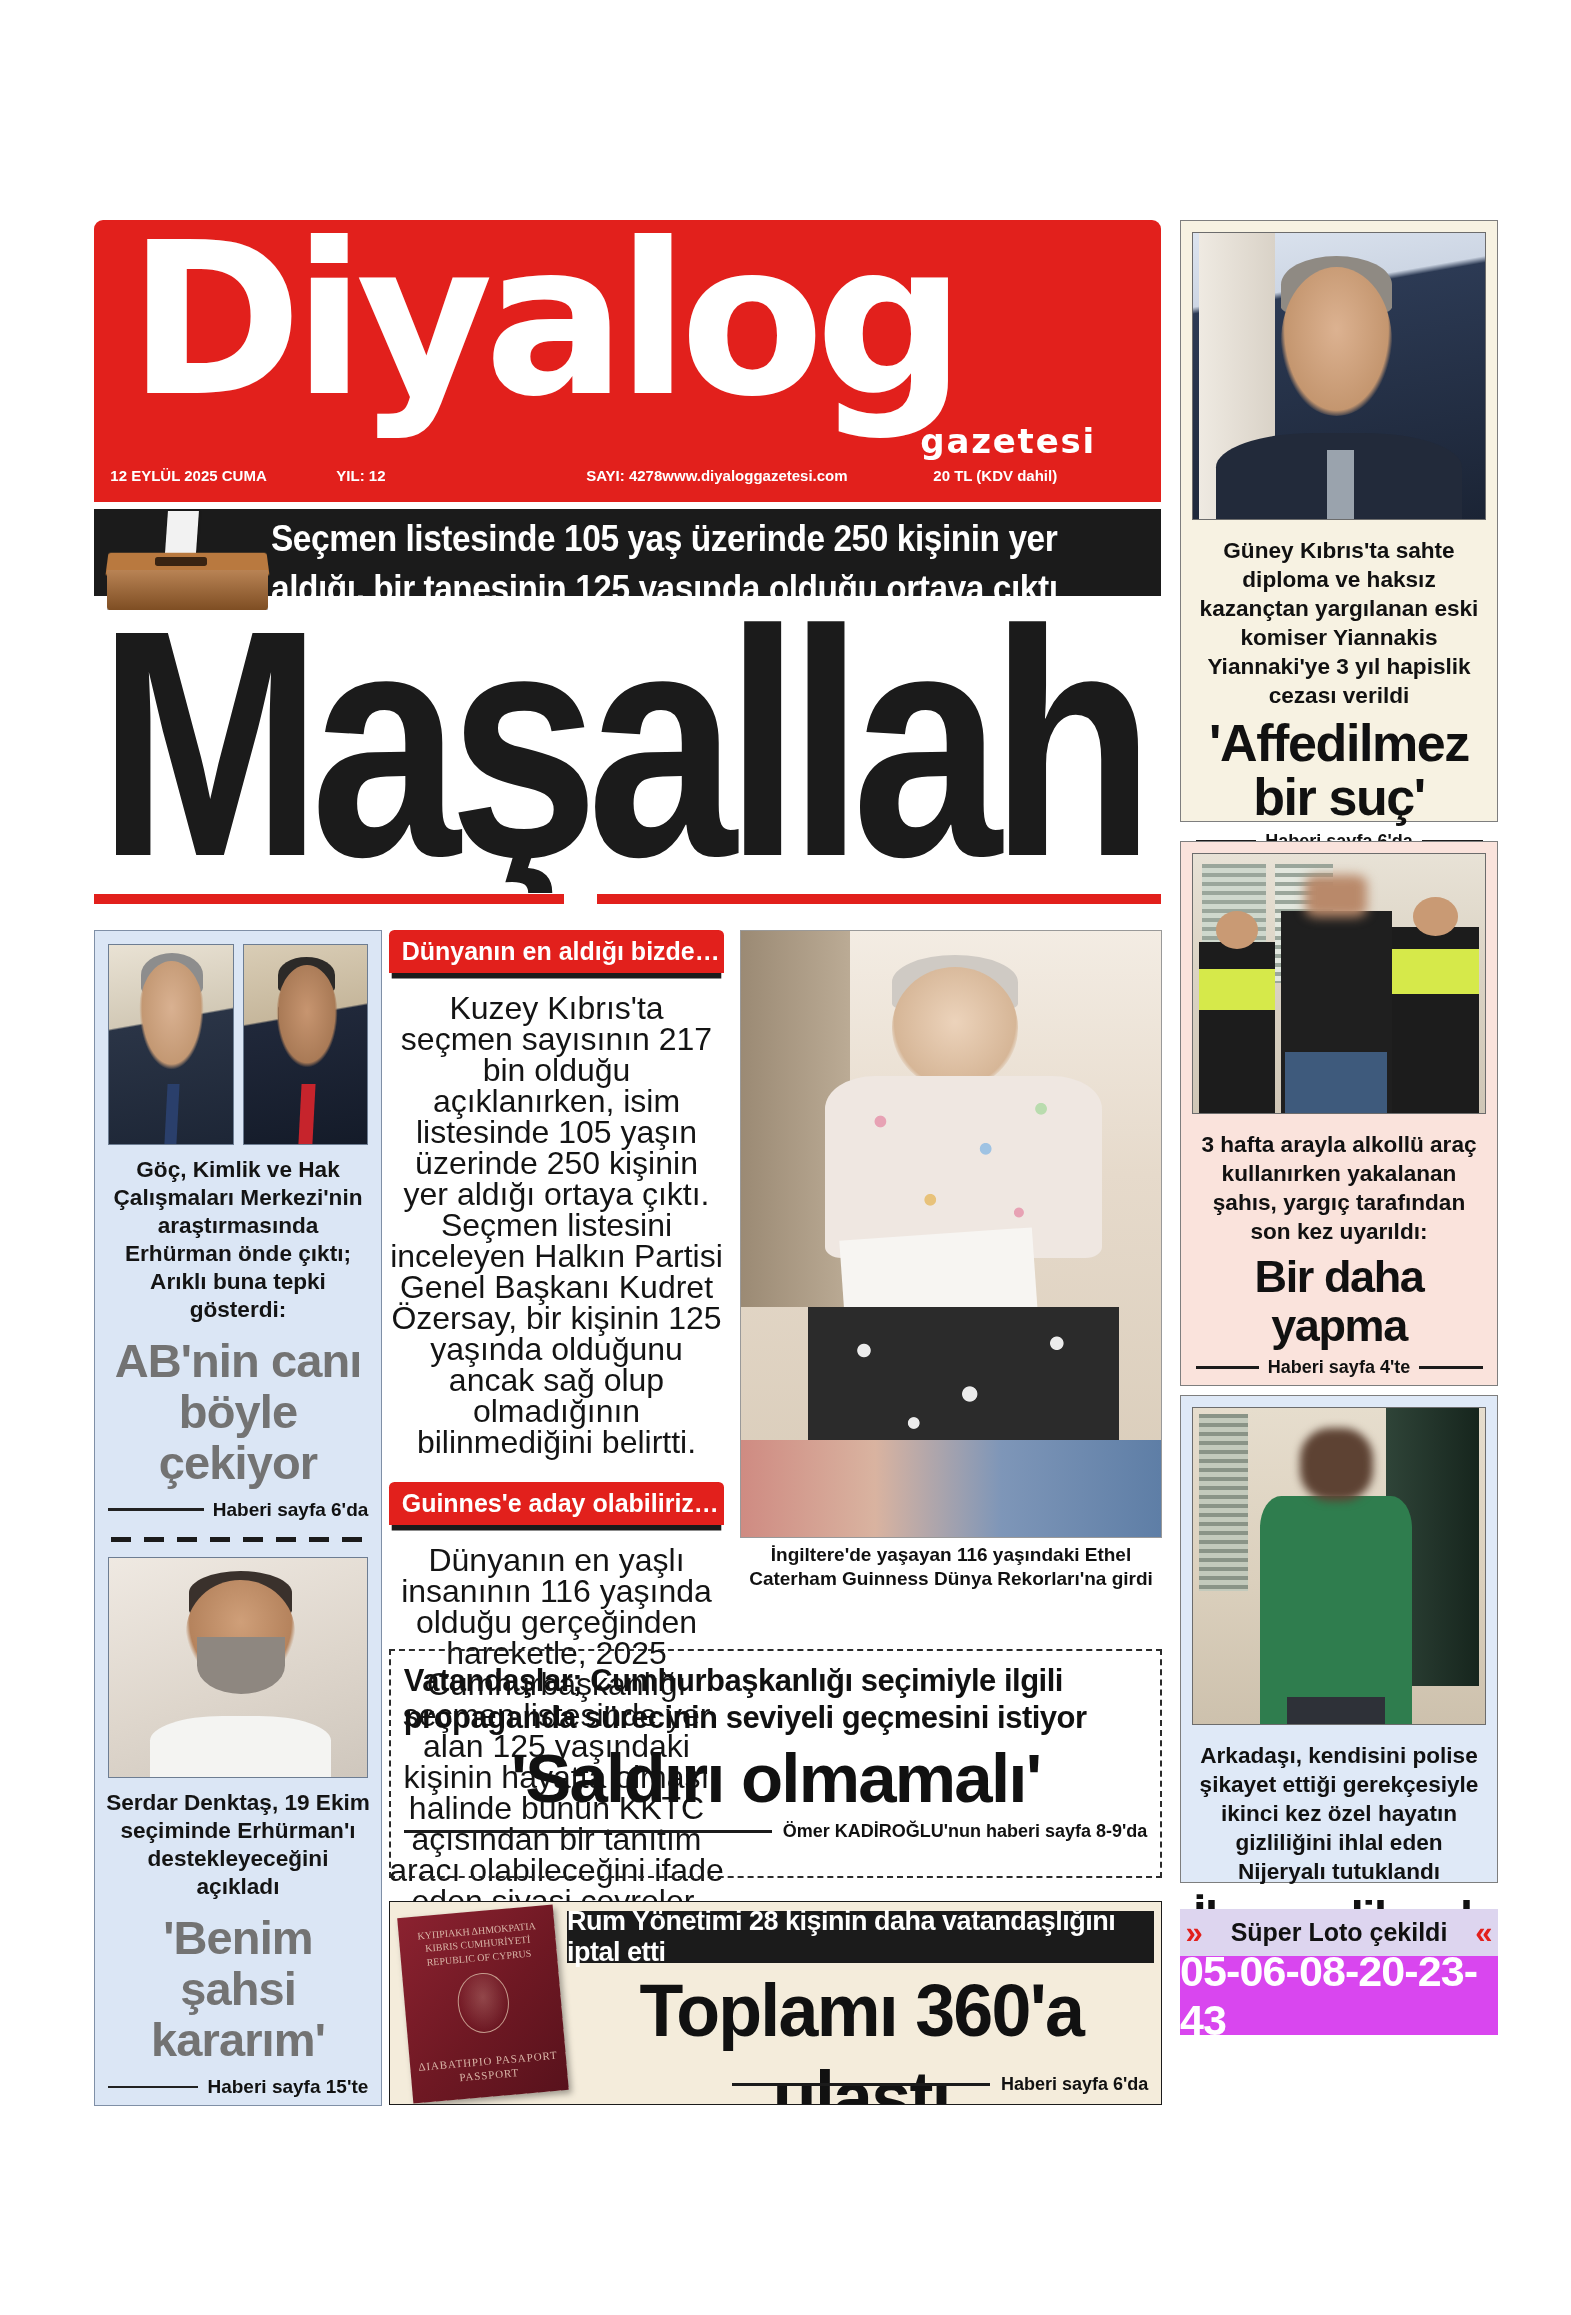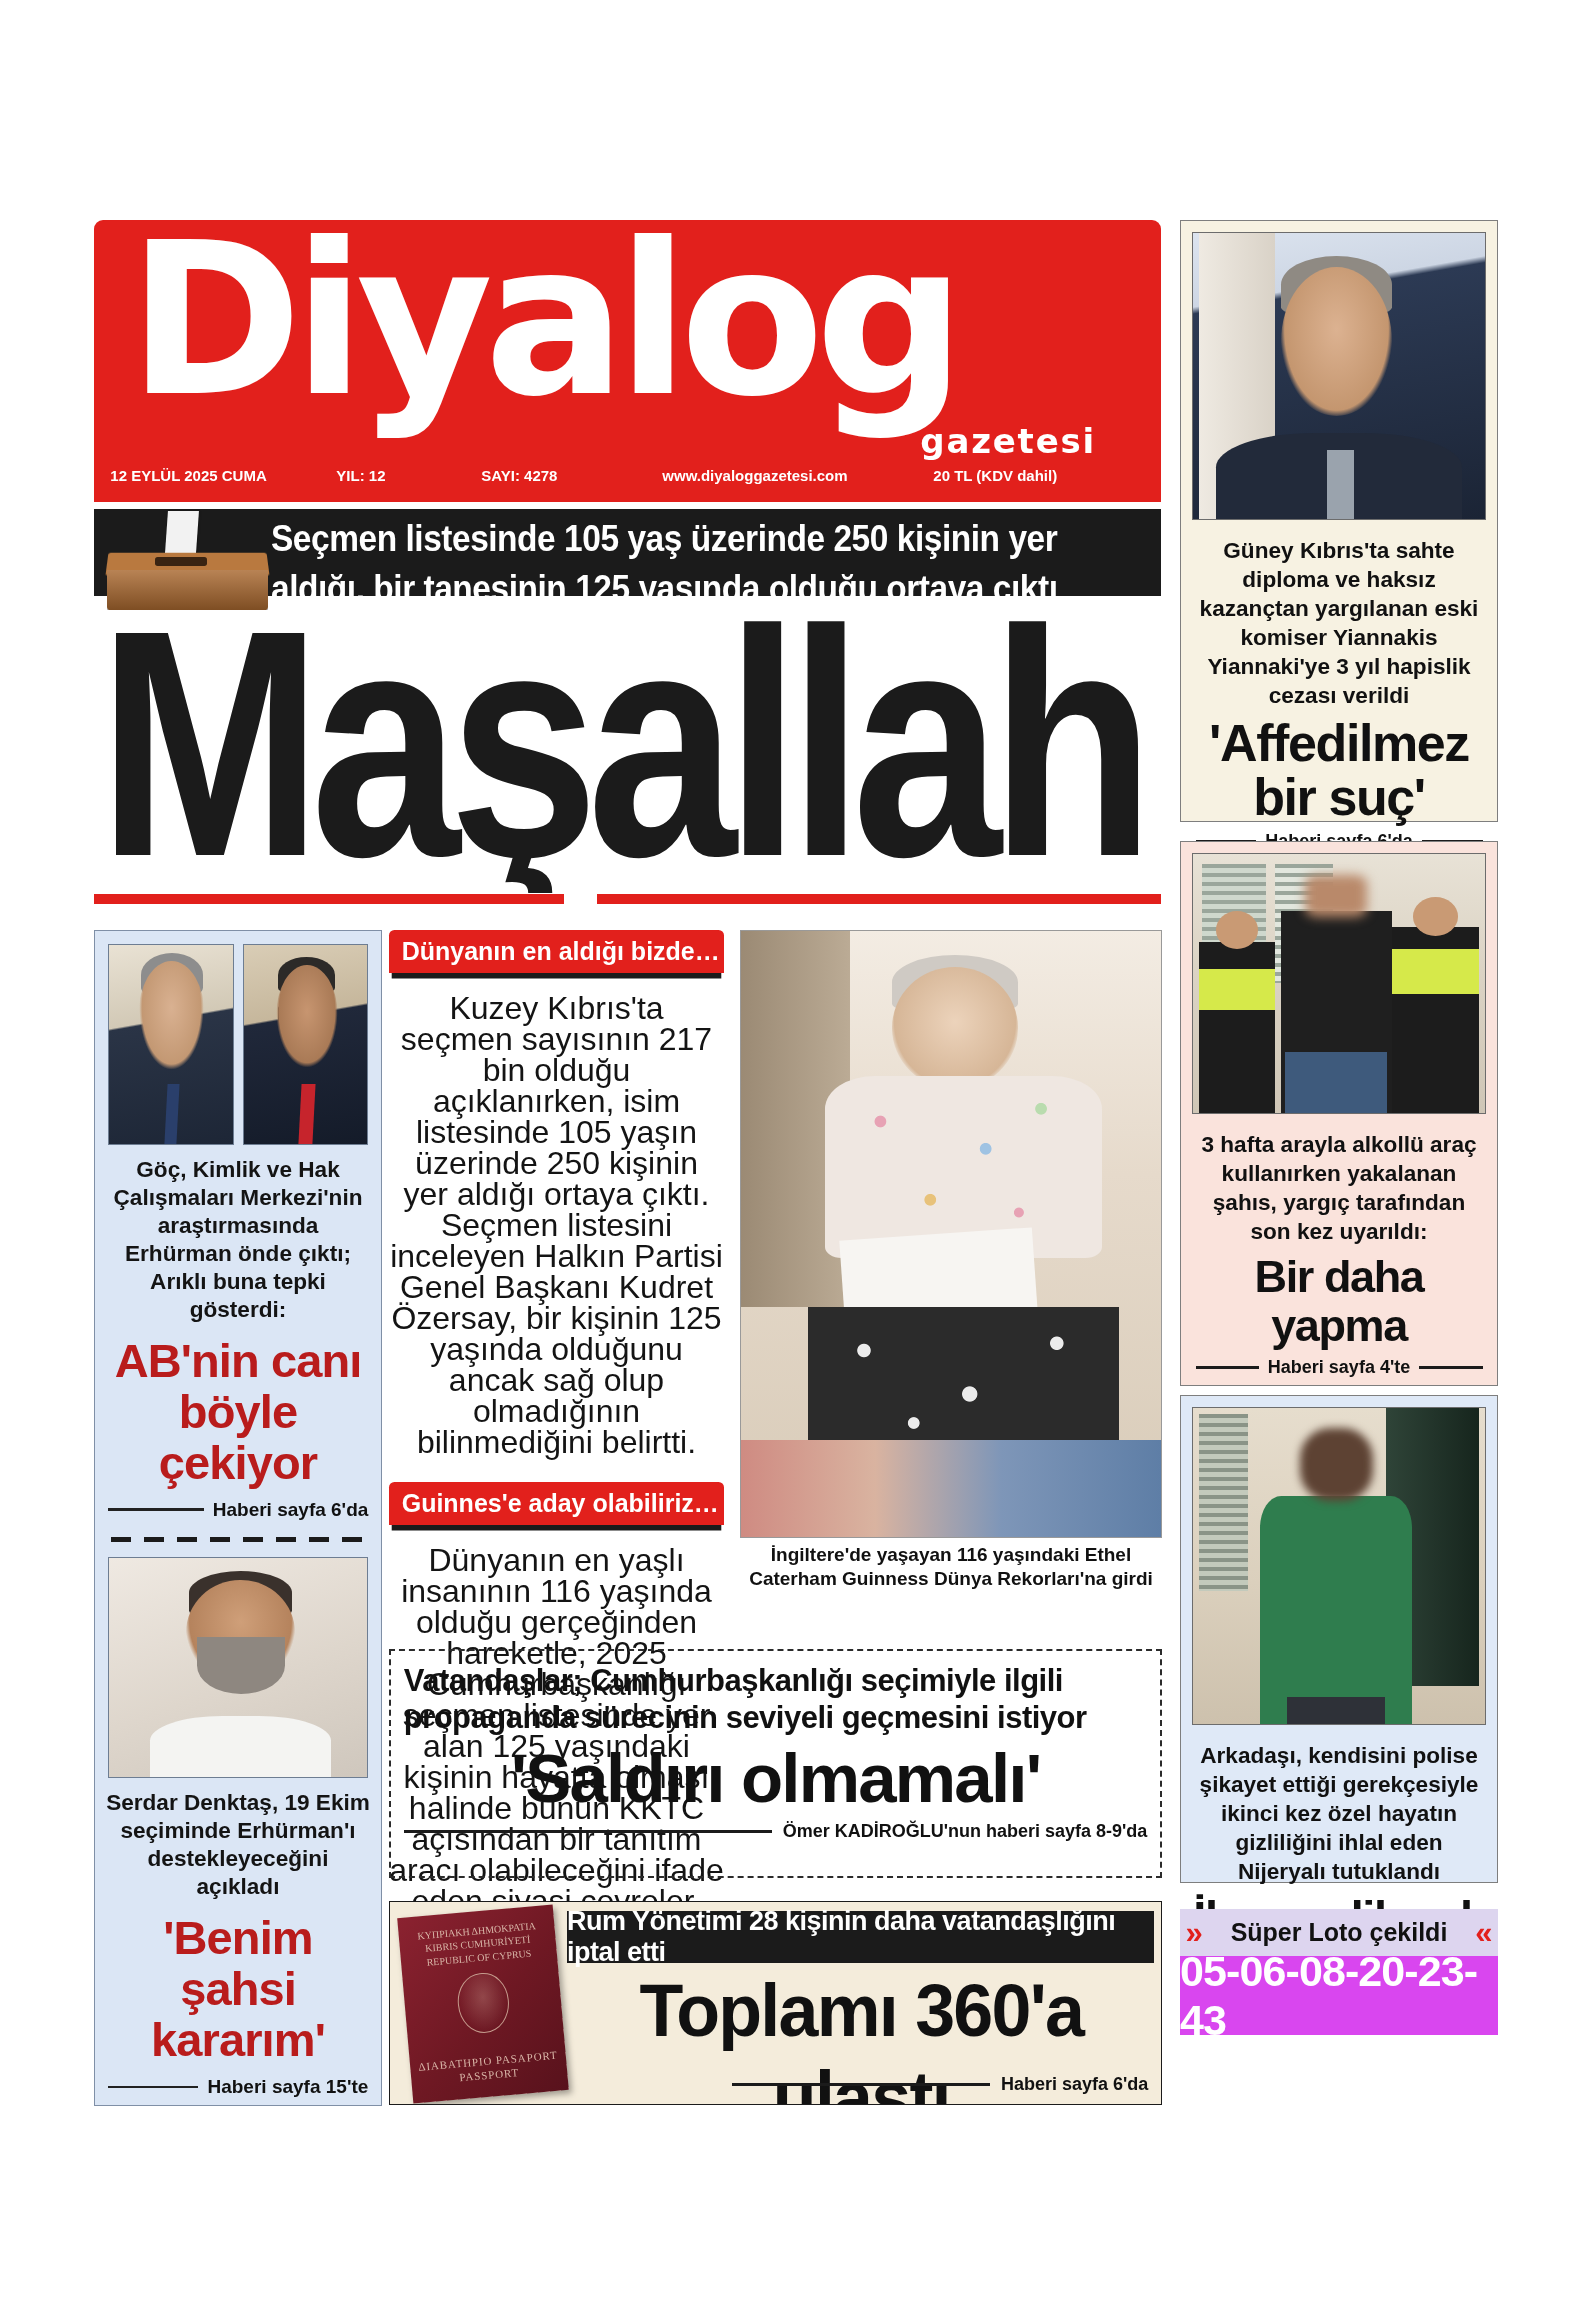--- a/index.html
+++ b/index.html
@@ -31,21 +31,21 @@
   }
   .masthead-info {
     position:absolute; left:0; right:0; bottom:7.2px; height:38px;
     display:flex; align-items:center; padding:0 16.3px;
     color:#fff; font-size:15px; font-weight:bold;
     font-family:"Liberation Sans", sans-serif;
   }
   .masthead-info > span { white-space:nowrap; }
   .mi-date   { width:226px; }
   .mi-year   { width:145px; }
-  .mi-issue  { width:181px; }
+  .mi-issue  { width:181px;text-align:right; }
   .mi-url    { width:271px; }
   .mi-price  { flex:1; }
 
   
   .kicker-band {
     position:absolute; left:94px; top:509px; width:1067px; height:87px;
     background:#1b1b1b;
   }
   .ballot {
     position:absolute; left:7.2px; top:5.4px; width:172px; height:98px;
@@ -143,21 +143,21 @@
   .glasses {
     position:absolute; left:28%; top:30%; width:44%; height:10%;
     border:2.7px solid #2a2a2a; border-radius:20%;
   }
   .lc-kicker {
     padding:11px 9px 0 9px; text-align:center;
     font-size:22.6px; line-height:28px; font-weight:bold; color:#141414;
   }
   .lc-head {
     padding:11px 7.2px 0 7.2px; text-align:center;
-    font-size:47px; line-height:51px; font-weight:bold; color:#b91c1c;
+    font-size:47px; line-height:51px; font-weight:bold; color:#737373;
     letter-spacing:-0.9px;
   }
   .ref-line {
     display:flex; align-items:center; gap:9px;
     padding:11px 12.7px 0 12.7px; justify-content:flex-end;
   }
   .ref-line .rule { flex:1; height:2.7px; background:#222; }
   .ref-line .txt { font-size:19px; font-weight:bold; white-space:nowrap; }
   .dash-sep {
     margin:16.3px 16.3px 0 16.3px; height:5.4px;

